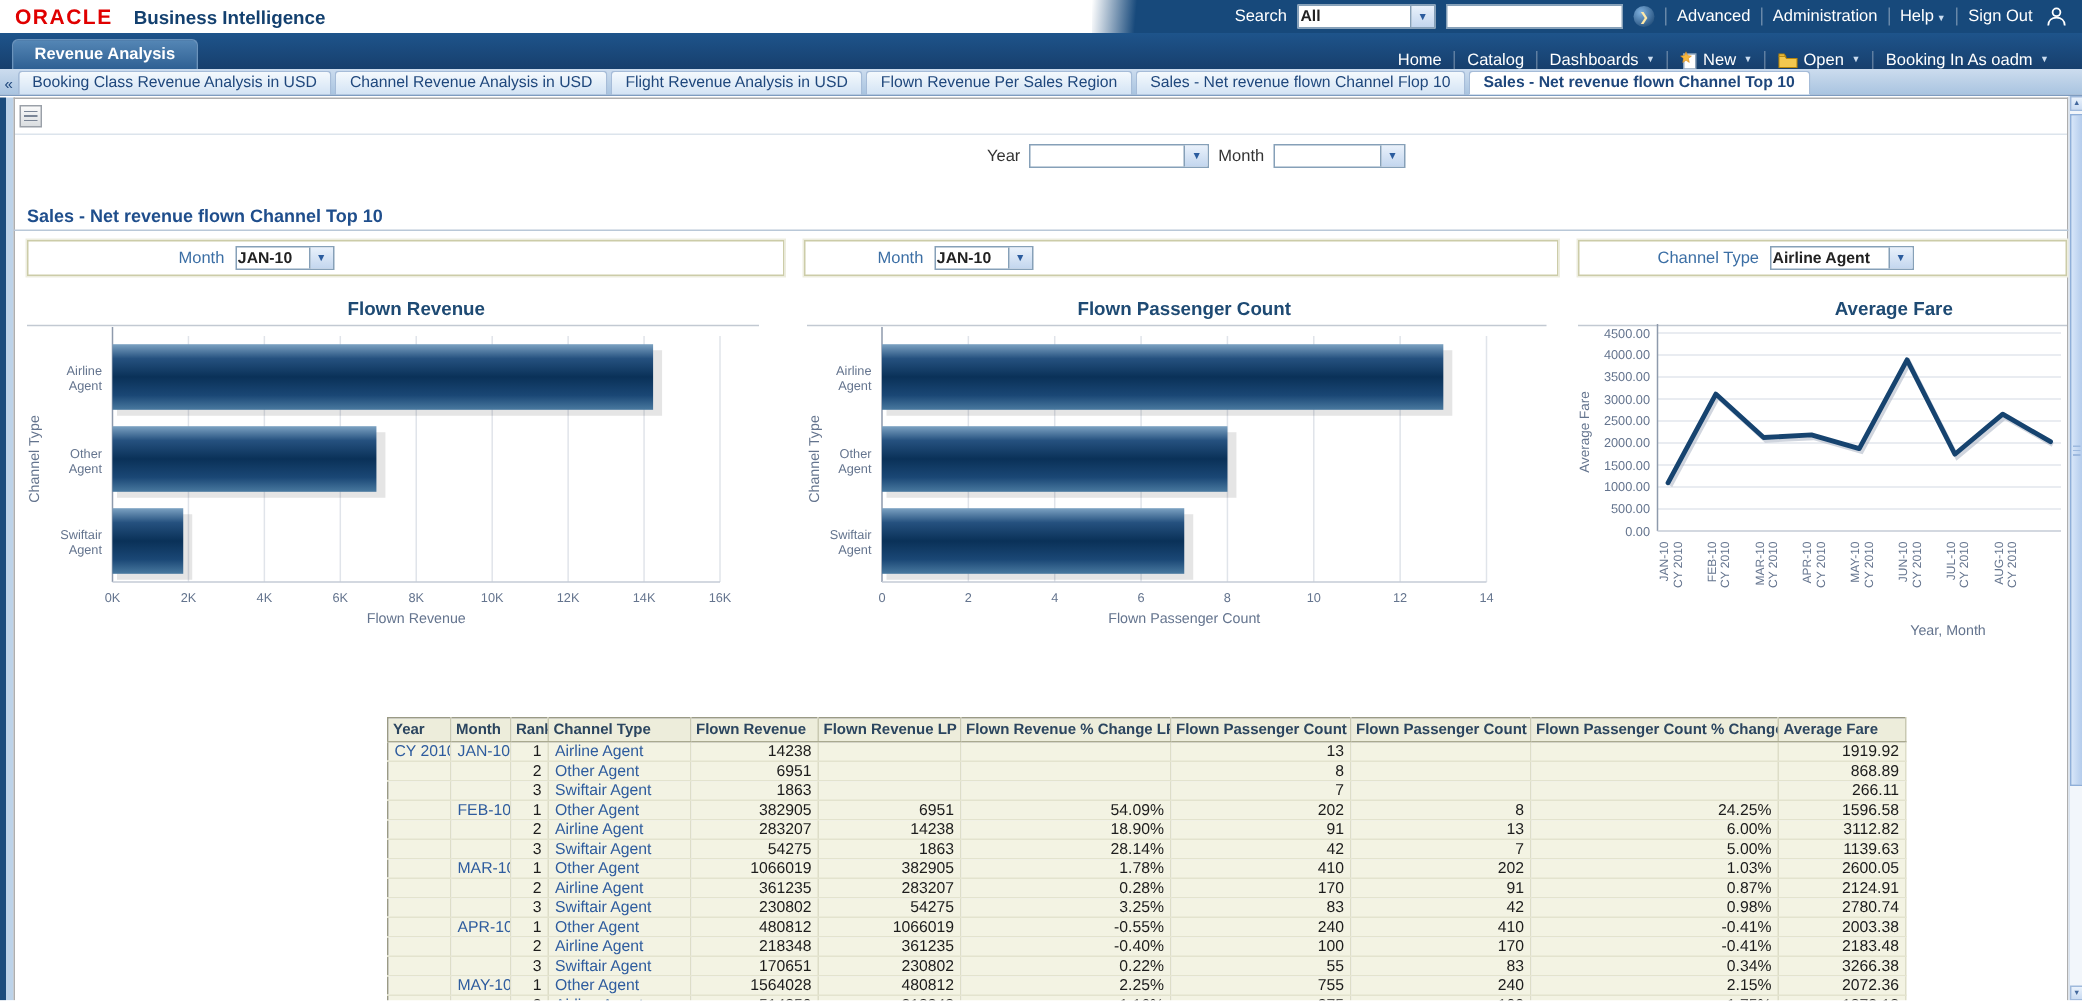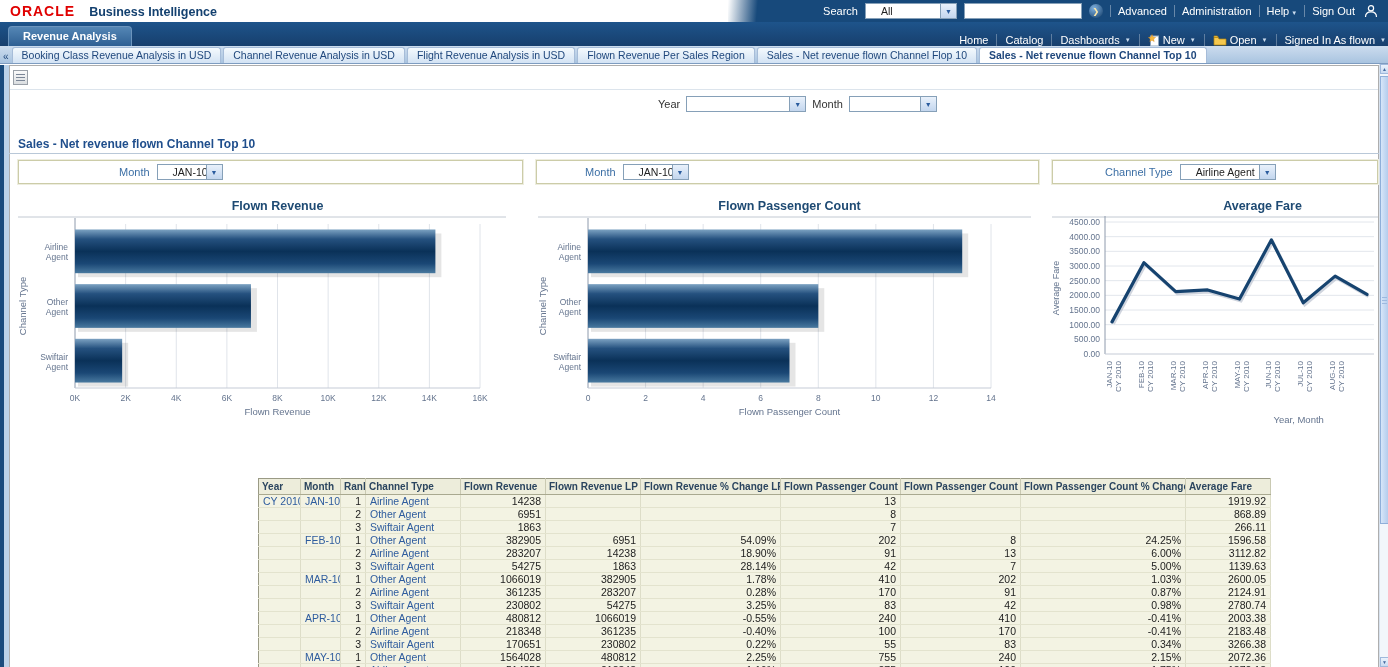--- a/index.html
+++ b/index.html
@@ -15,30 +15,30 @@
     display:flex;align-items:center;justify-content:flex-end;gap:7px;padding-right:8px;
     color:#fff;box-sizing:border-box;}
   .topbar-right a{color:#fff;text-decoration:none;font-size:11px;cursor:pointer;}
   .tdiv{width:1px;height:12px;background:rgba(255,255,255,.35);}
   .caret{font-size:6px;color:#CBDCEF;margin-left:2px;}
   .sr-input{width:112px;height:14px;border:1px solid #86A0B8;font-size:10.5px;padding:0 2px;}
   .go{width:14px;height:14px;border-radius:50%;display:inline-flex;align-items:center;justify-content:center;
       background:radial-gradient(circle at 35% 30%, #7FB0DE, #0F3A66);color:#FFE9A8;font-size:8px;cursor:pointer;}
   
   .combo{display:inline-flex;height:16px;border:1px solid #86A0B8;background:#fff;box-sizing:border-box;cursor:pointer;}
-  .combo .val{flex:1;font-size:10.5px;color:#222;padding:1px 15px;white-space:nowrap;overflow:hidden;text-align:left;}
+  .combo .val{flex:1;font-size:10.5px;color:#222;padding:1px 1px;white-space:nowrap;overflow:hidden;text-align:left;font-weight:bold;}
   .combo .btn{width:15px;background:linear-gradient(#E9F1FB,#C3D6EE);border-left:1px solid #86A0B8;
       color:#2B5C9E;font-size:7px;display:flex;align-items:center;justify-content:center;}
   .cw92{width:92px;} .cw120{width:120px;} .cw88{width:88px;} .cw66{width:66px;} .cw96{width:96px;}
   
   .navbar{position:absolute;left:0;top:22px;width:100%;height:24px;background:linear-gradient(#1E548B,#173F6D);z-index:5;}
   .main-tab{position:absolute;left:8px;bottom:0;height:19px;line-height:19px;padding:0 14px;
     background:linear-gradient(#5486B5,#2F6093);border:1px solid #6B94BD;border-bottom:none;
     border-radius:4px 4px 0 0;color:#fff;font-weight:bold;font-size:11px;cursor:pointer;}
-  .nav-right{position:absolute;right:2px;top:0;height:36px;display:flex;align-items:center;gap:8px;color:#fff;}
+  .nav-right{position:absolute;right:22px;top:0;height:36px;display:flex;align-items:center;gap:8px;color:#fff;}
   .nav-right a{color:#fff;text-decoration:none;font-size:11px;cursor:pointer;display:inline-flex;align-items:center;gap:3px;}
   .ndiv{width:1px;height:13px;background:rgba(255,255,255,.3);}
   
   .subbar{position:absolute;left:0;top:46px;width:100%;height:18px;
     background:linear-gradient(#CCDCEE,#A9C4E0);border-bottom:1px solid #7E9CC0;
     display:flex;align-items:flex-end;padding-left:3px;box-sizing:border-box;z-index:5;}
   .subtab-back{font-size:10px;color:#1F477C;margin:0 3px 1px 0;cursor:pointer;}
   .subtab{height:15px;line-height:15px;font-size:10.5px;color:#1F477C;
     background:linear-gradient(#F4F9FD,#D3E3F4);border:1px solid #A6BCD8;border-bottom:none;
     border-radius:3px 3px 0 0;padding:0 9px;margin-right:2px;white-space:nowrap;cursor:pointer;}
@@ -148,21 +148,21 @@
       <a>
         <svg class="isvg" width="14" height="11" viewBox="0 0 14 11">
           <path d="M1 2.5 L5 2.5 L6 4 L13 4 L13 10 L1 10 Z" fill="#F4C84F" stroke="#B8860B" stroke-width="0.7"></path>
           <path d="M1 2.5 L1 1 L4.4 1 L5.4 2.5 Z" fill="#F4C84F" stroke="#B8860B" stroke-width="0.7"></path>
         </svg>
         <span>Open</span>
           <span class="caret">▼</span>
       </a>
       <span class="ndiv"></span>
       <a>
-          <span>Signed In As flown</span>
+          <span>Booking In As oadm</span>
           <span class="caret">▼</span>
         </a>
     </div>
   </div>
 
   <div class="subbar">
     <span class="subtab-back">«</span>
     <span id="subtabs" style="display:flex;align-items:flex-end;">
         <span class="subtab">Booking Class Revenue Analysis in USD</span>
         <span class="subtab">Channel Revenue Analysis in USD</span>

